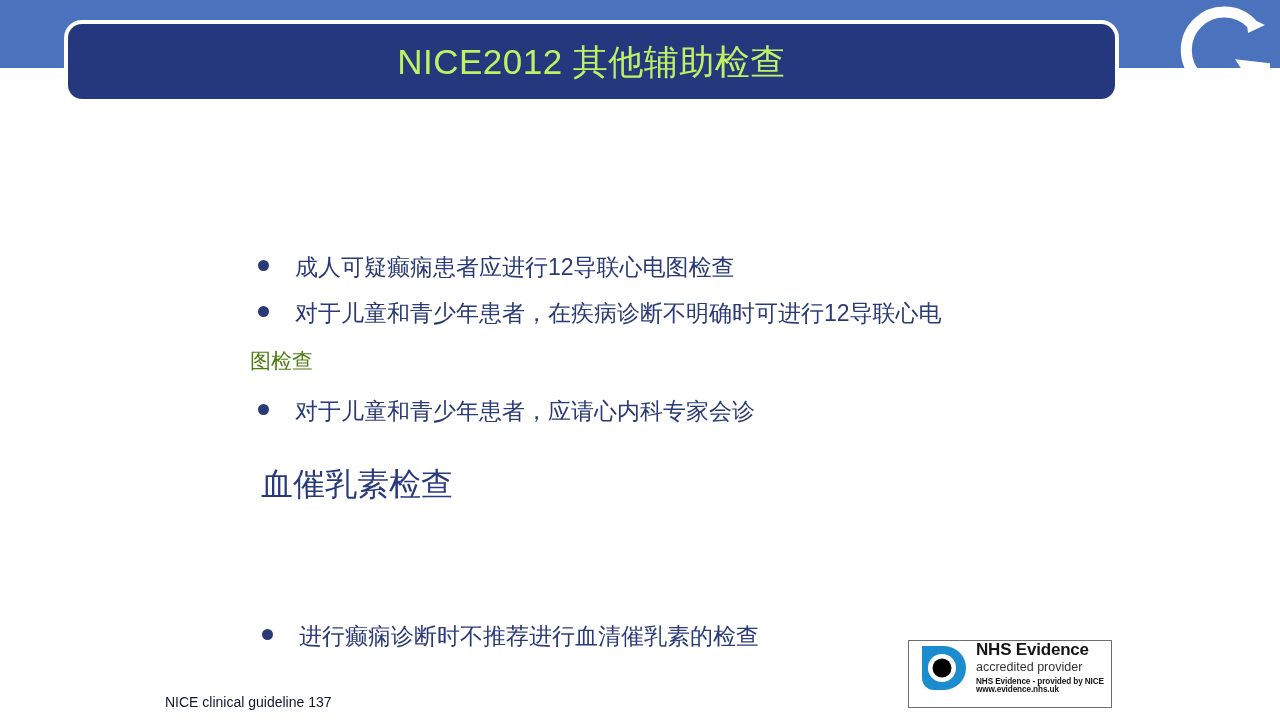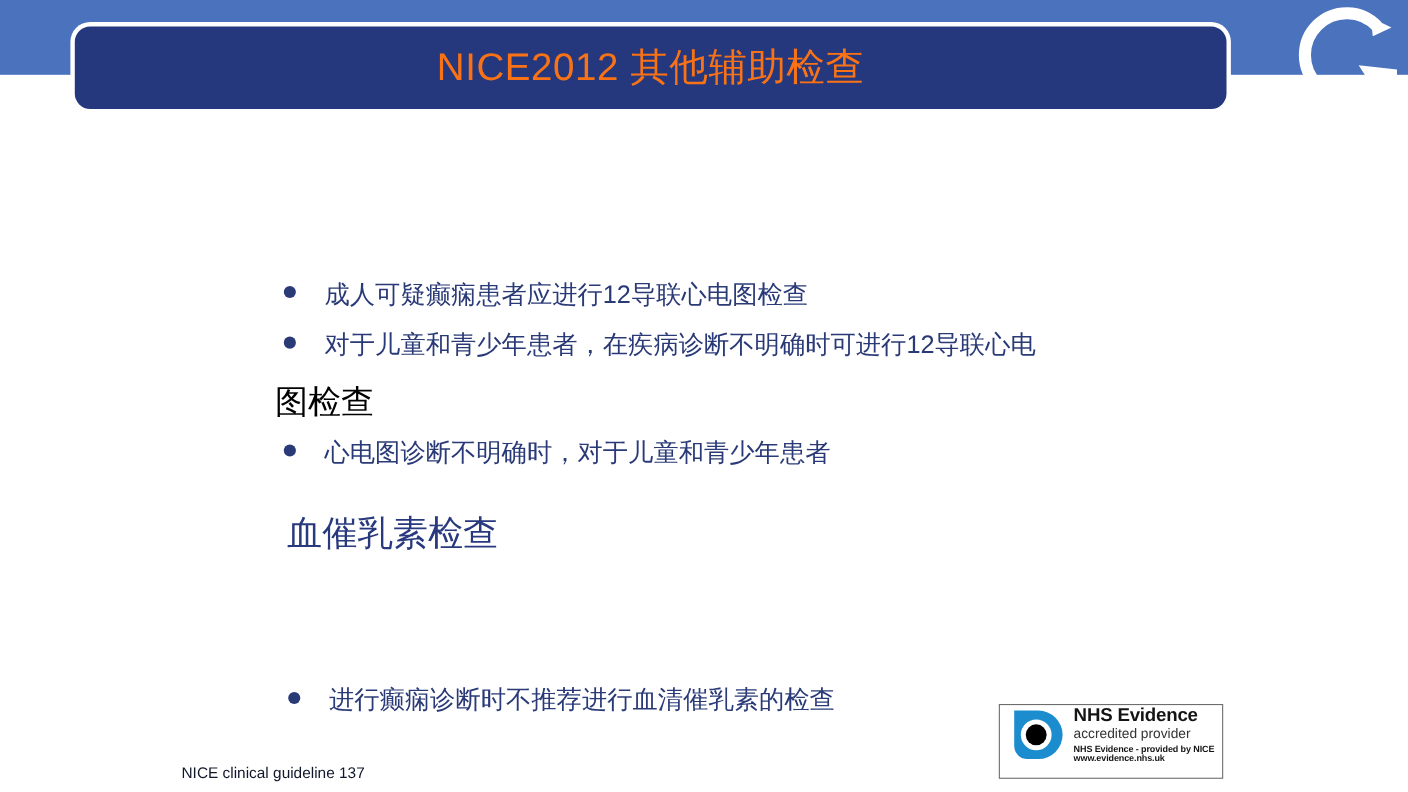--- a/index.html
+++ b/index.html
@@ -40,21 +40,21 @@
     height: 75px;
     background: #25377d;
     border-radius: 14px;
     box-shadow: 0 0 0 4px #ffffff;
     z-index: 2;
     display: flex;
     align-items: center;
     justify-content: center;
   }
   .title-text {
-    color: #f97316;
+    color: #bef264;
     font-size: 35px;
     letter-spacing: 0.5px;
     line-height: 1;
     white-space: nowrap;
   }
 
   
   .content {
     position: absolute;
     left: 0;
@@ -93,22 +93,22 @@
   }
   .bullet-1 { left: 258px; top: 154px; }
   .bullet-2 { left: 258px; top: 200px; }
   .bullet-3 { left: 258px; top: 298px; }
   .bullet-4 { left: 262px; top: 479px; margin-top: 44px; }
 
   .wrap-line {
     position: absolute;
     left: 250px;
     top: 249px;
-    color: #000000;
-    font-size: 30px;
+    color: #4d7c0f;
+    font-size: 21px;
     line-height: 1.15;
     white-space: nowrap;
   }
 
   
   .footer-note {
     position: absolute;
     left: 165px;
     top: 695px;
     color: #0f172a;
@@ -197,21 +197,21 @@
 
   <div class="bullet-row bullet-2">
     <span class="bullet-dot"></span>
     <span>对于儿童和青少年患者，在疾病诊断不明确时可进行12导联心电</span>
   </div>
 
   <div class="wrap-line">图检查</div>
 
   <div class="bullet-row bullet-3">
     <span class="bullet-dot"></span>
-    <span>心电图诊断不明确时，对于儿童和青少年患者</span>
+    <span>对于儿童和青少年患者，应请心内科专家会诊</span>
   </div>
 
   <div class="section-heading heading-prolactin">血催乳素检查</div>
 
   <div class="bullet-row bullet-4">
     <span class="bullet-dot"></span>
     <span>进行癫痫诊断时不推荐进行血清催乳素的检查</span>
   </div>
 
 </div>

